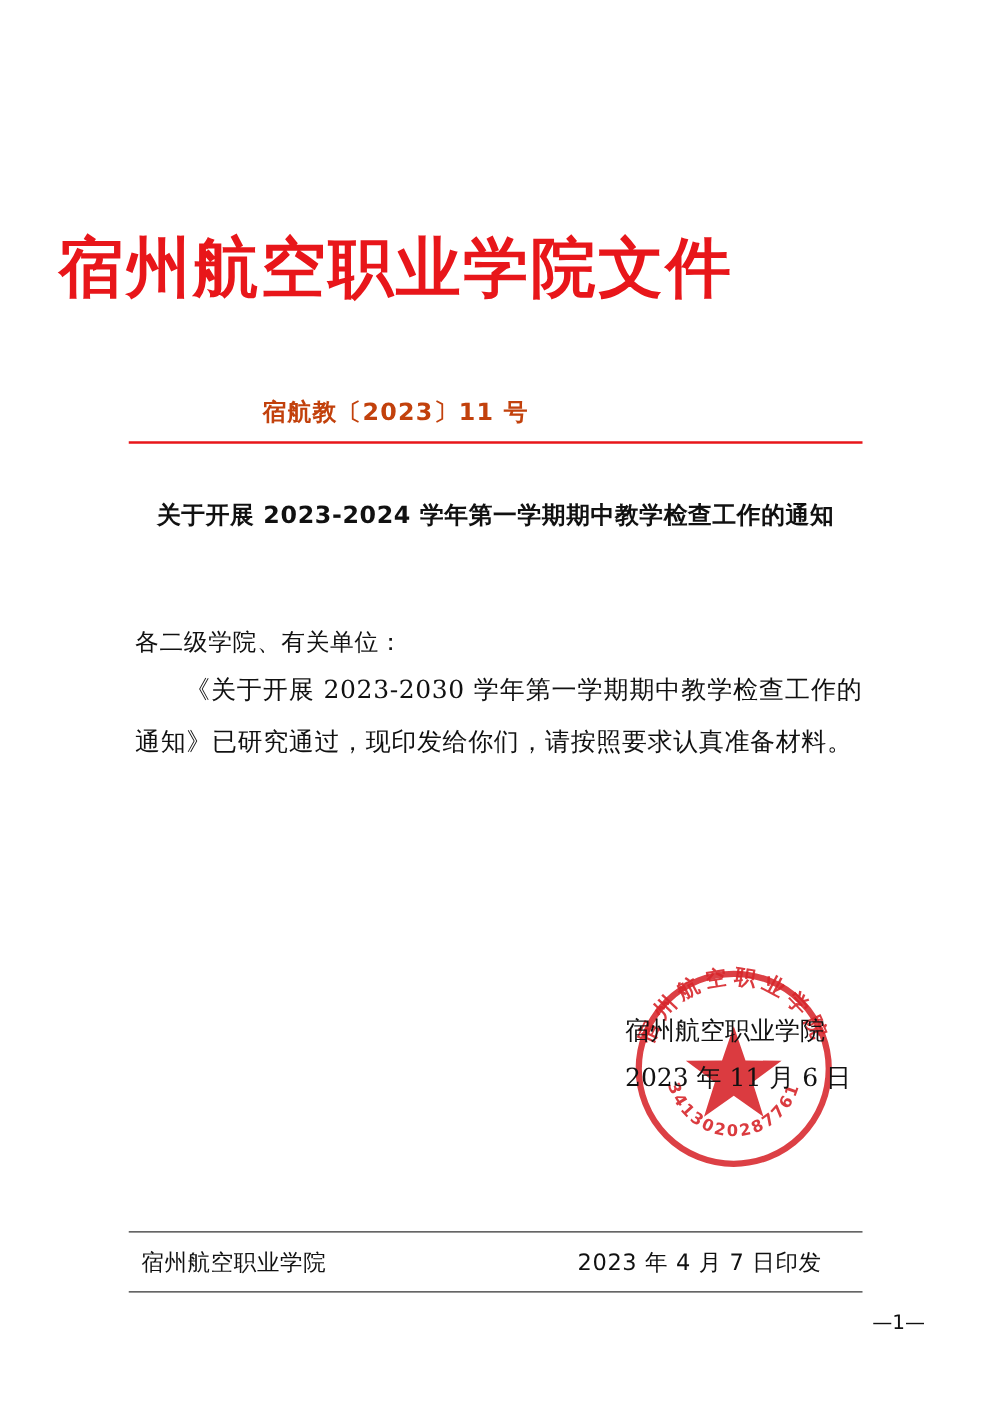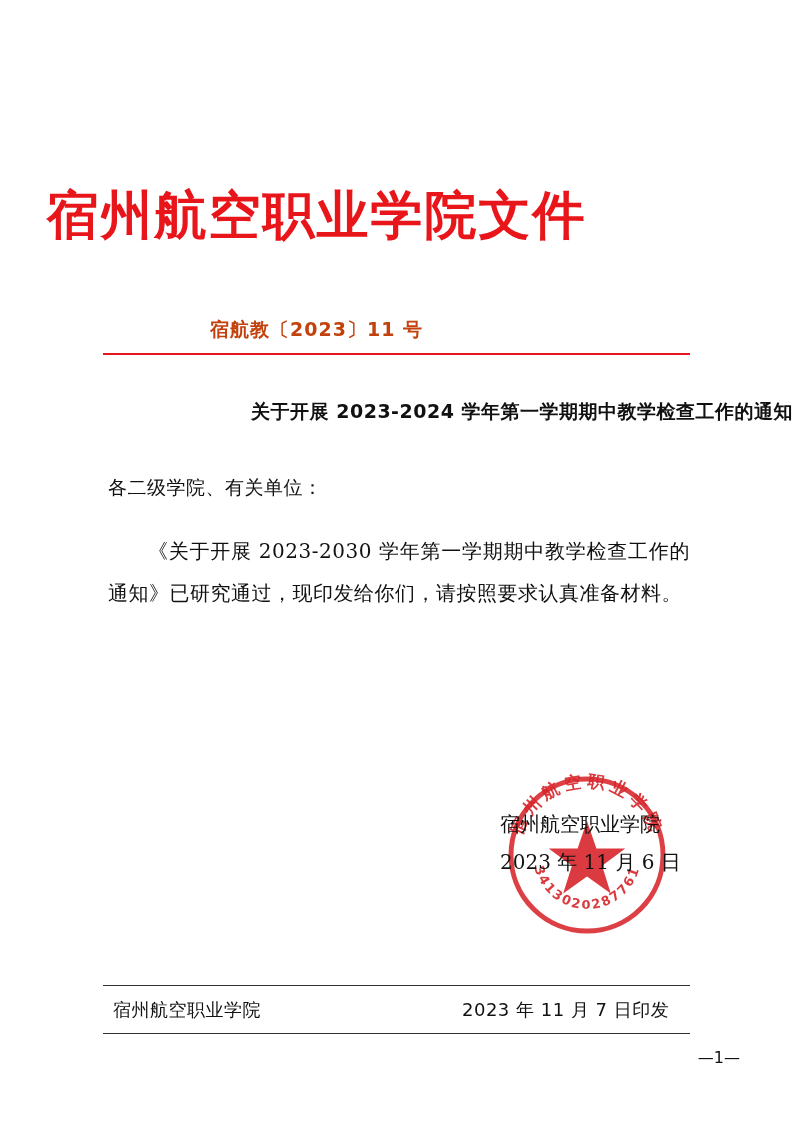--- a/index.html
+++ b/index.html
@@ -62,33 +62,33 @@
     height: 2px;
     background: #e8161a;
   }
 
   
   .doc-subject {
     position: absolute;
     left: 0;
     top: 399px;
     width: 793px;
-    text-align: right;
+    text-align: center;
     font-family: "DejaVu Sans", "Liberation Sans", sans-serif;
     font-size: 19px;
     font-weight: bold;
     color: #111111;
     letter-spacing: 0.5px;
   }
 
   
   .salutation {
     position: absolute;
     left: 108px;
-    top: 475px;
+    top: 501px;
     font-family: "DejaVu Sans", "Liberation Sans", sans-serif;
     font-size: 19px;
     color: #111111;
     letter-spacing: 0.5px;
   }
 
   
   .body-paragraph {
     position: absolute;
     left: 108px;
@@ -210,19 +210,19 @@
 
   <div class="signature">
     <div>宿州航空职业学院</div>
     <div>2023 年 11 月 6 日</div>
   </div>
 
   <div class="footer-rule-top"></div>
 
   <div class="footer-left">宿州航空职业学院</div>
 
-  <div class="footer-right">2023 年 11 月 7 日印发</div>
+  <div class="footer-right">2023 年 4 月 7 日印发</div>
 
   <div class="footer-rule-bottom"></div>
 
   <div class="page-number">—1—</div>
 
 </div>
 
 </body></html>

